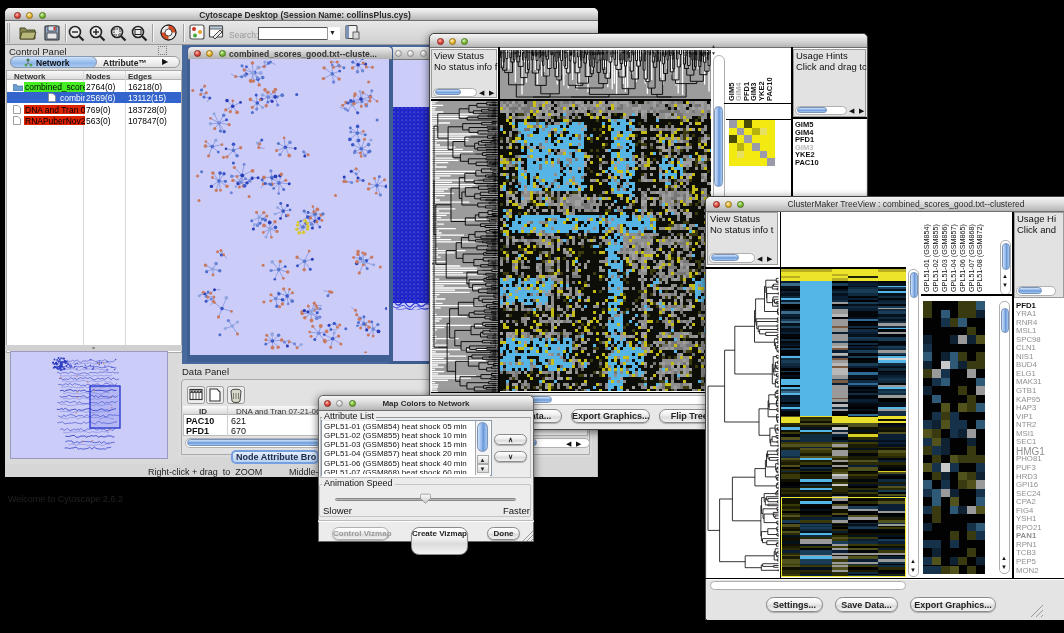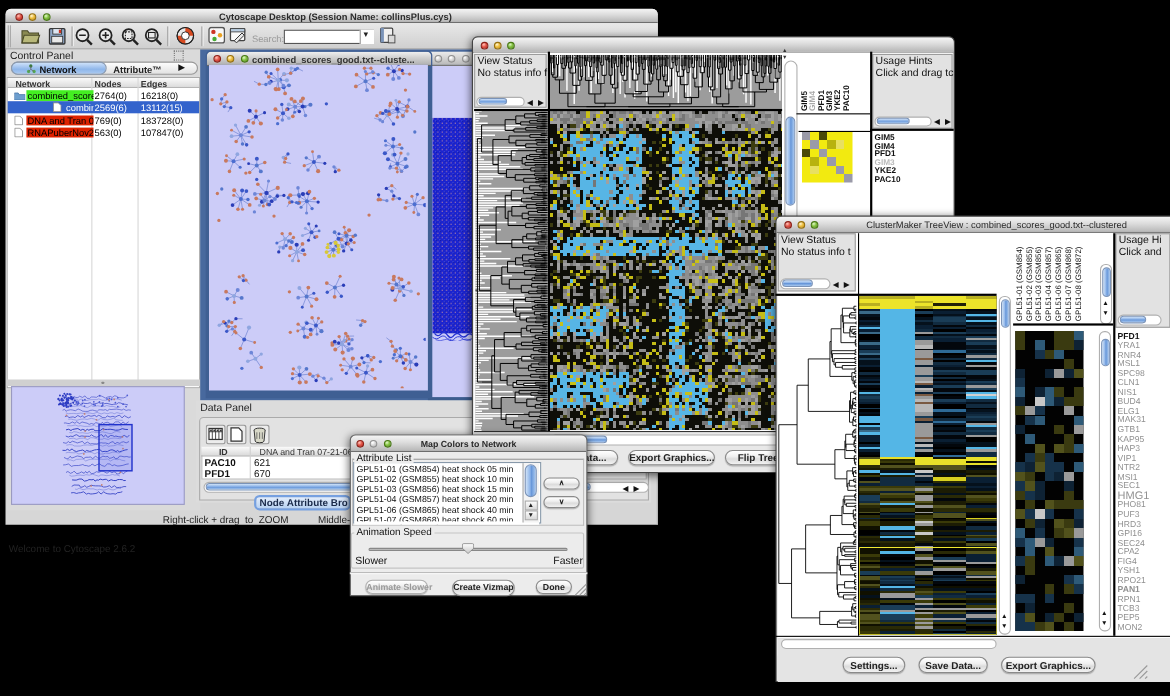--- a/index.html
+++ b/index.html
@@ -1905,17 +1905,17 @@
 <defs>
       <linearGradient id="gthumb" x1="0" y1="0" x2="0" y2="1">
         <stop offset="0" stop-color="#fdfdfd"></stop>
         <stop offset="1" stop-color="#c8c8c8"></stop>
       </linearGradient>
     </defs>
   </svg>
 <div class="abs" style="left:323px;top:505px;font-size:9.5px;color:#111">Slower</div>
 <div class="abs" style="left:503px;top:505px;font-size:9.5px;color:#111">Faster</div>
 <div class="abs" style="left:318px;top:520px;width:216px;height:1px;background:#bbb;box-shadow:0 1px 0 #fff"></div>
-<div class="pillbtn" style="left:332px;top:527px;width:57px;height:13px;line-height:12px;font-size:8px;color:#9a9a9a;border-color:#b0b0b0">Animate Slower</div>
-<div class="pillbtn" style="left:411px;top:527px;width:57px;height:15px;line-height:12px;font-size:8px">Create Vizmap</div>
+<div class="pillbtn" style="left:332px;top:527px;width:57px;height:13px;line-height:12px;font-size:8px;color:#9a9a9a;border-color:#b0b0b0">Control Vizmap</div>
+<div class="pillbtn" style="left:411px;top:527px;width:57px;height:28px;line-height:12px;font-size:8px">Create Vizmap</div>
 <div class="pillbtn" style="left:487px;top:527px;width:33px;height:13px;line-height:12px;font-size:8px">Done</div>
 <svg class="abs" style="left:522px;top:530px" width="12" height="12">
     <path d="M11 1 L1 11 M11 5 L5 11 M11 9 L9 11" stroke="#999" stroke-width="1"></path>
   </svg>
 </body></html>

